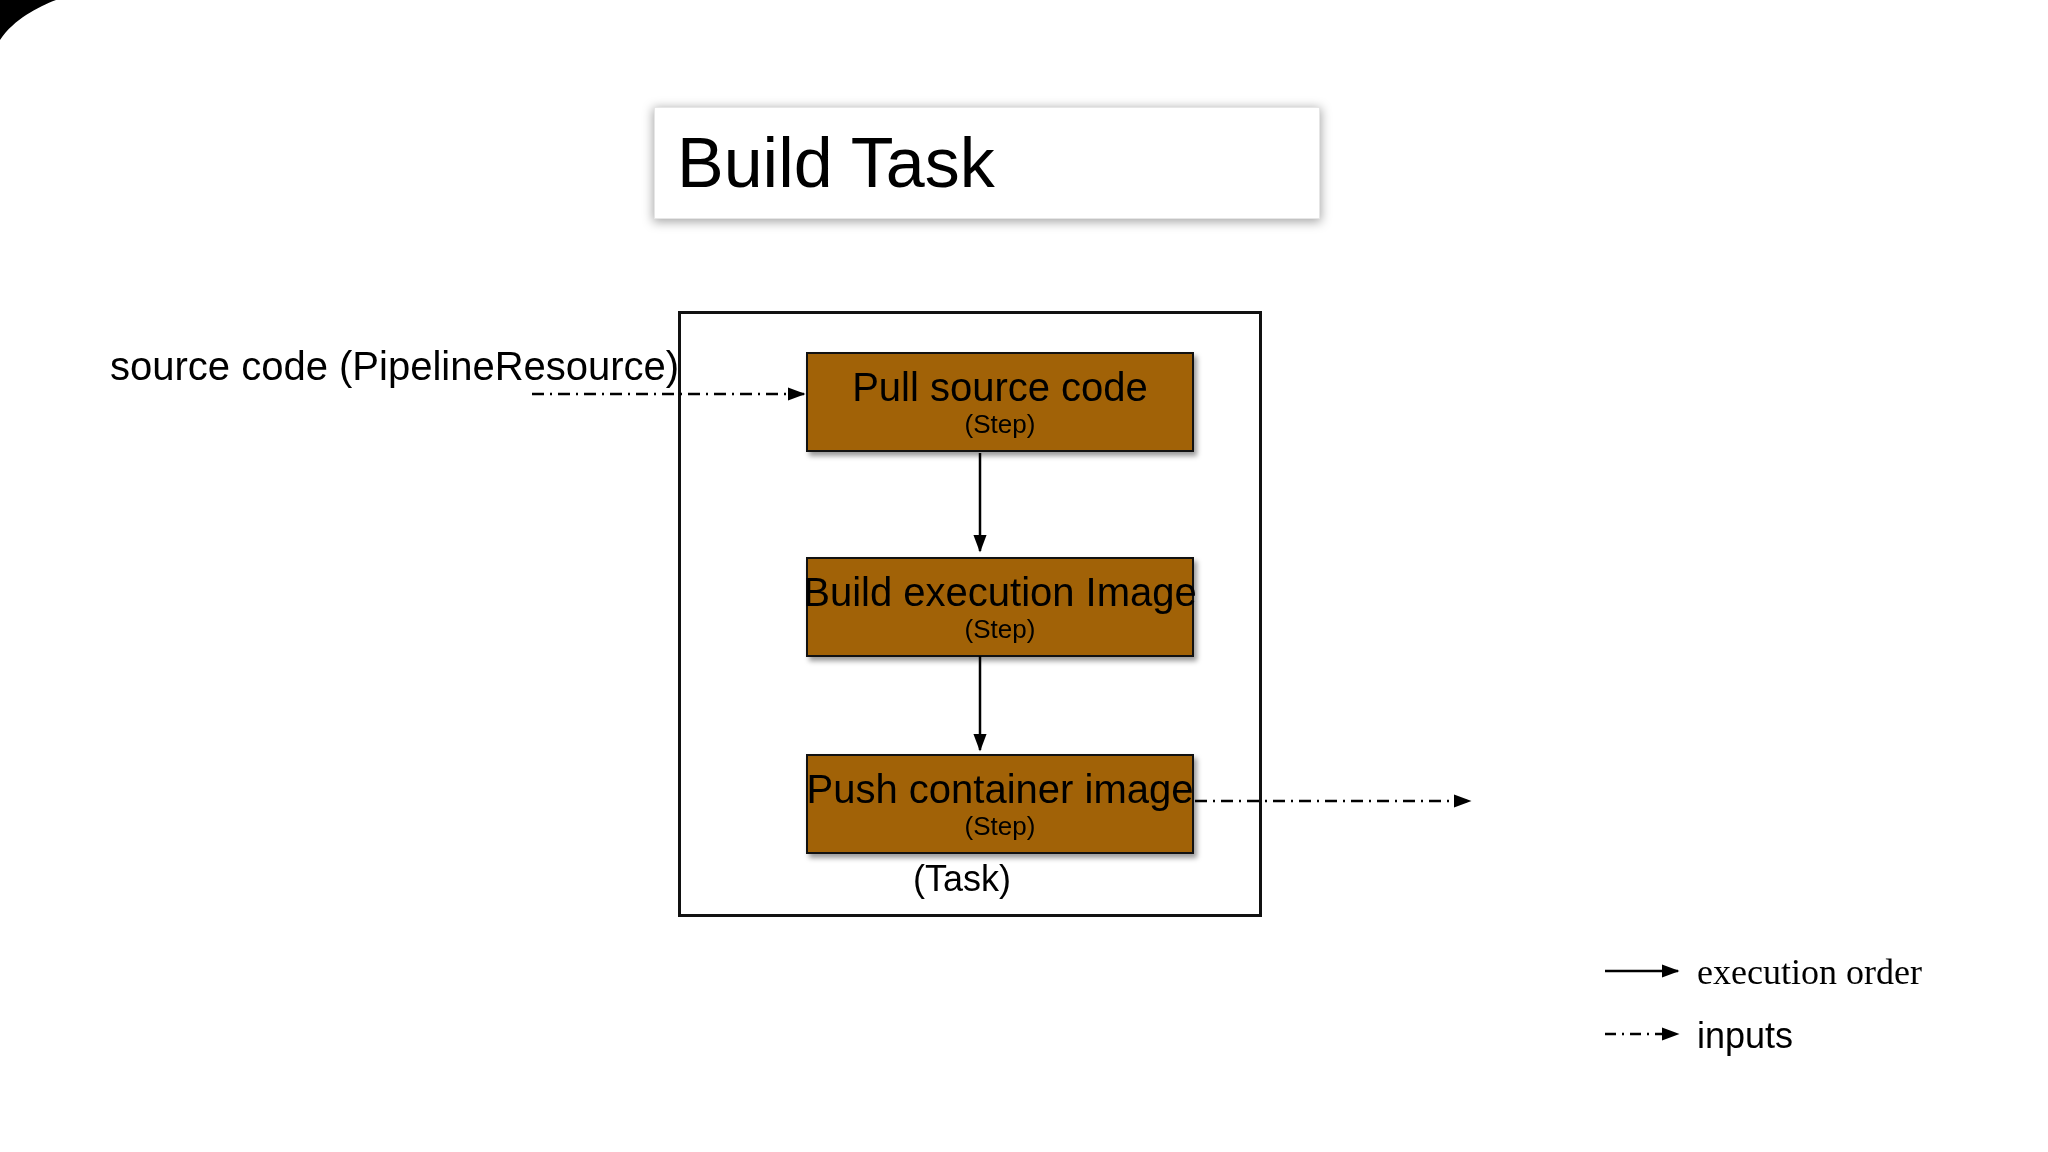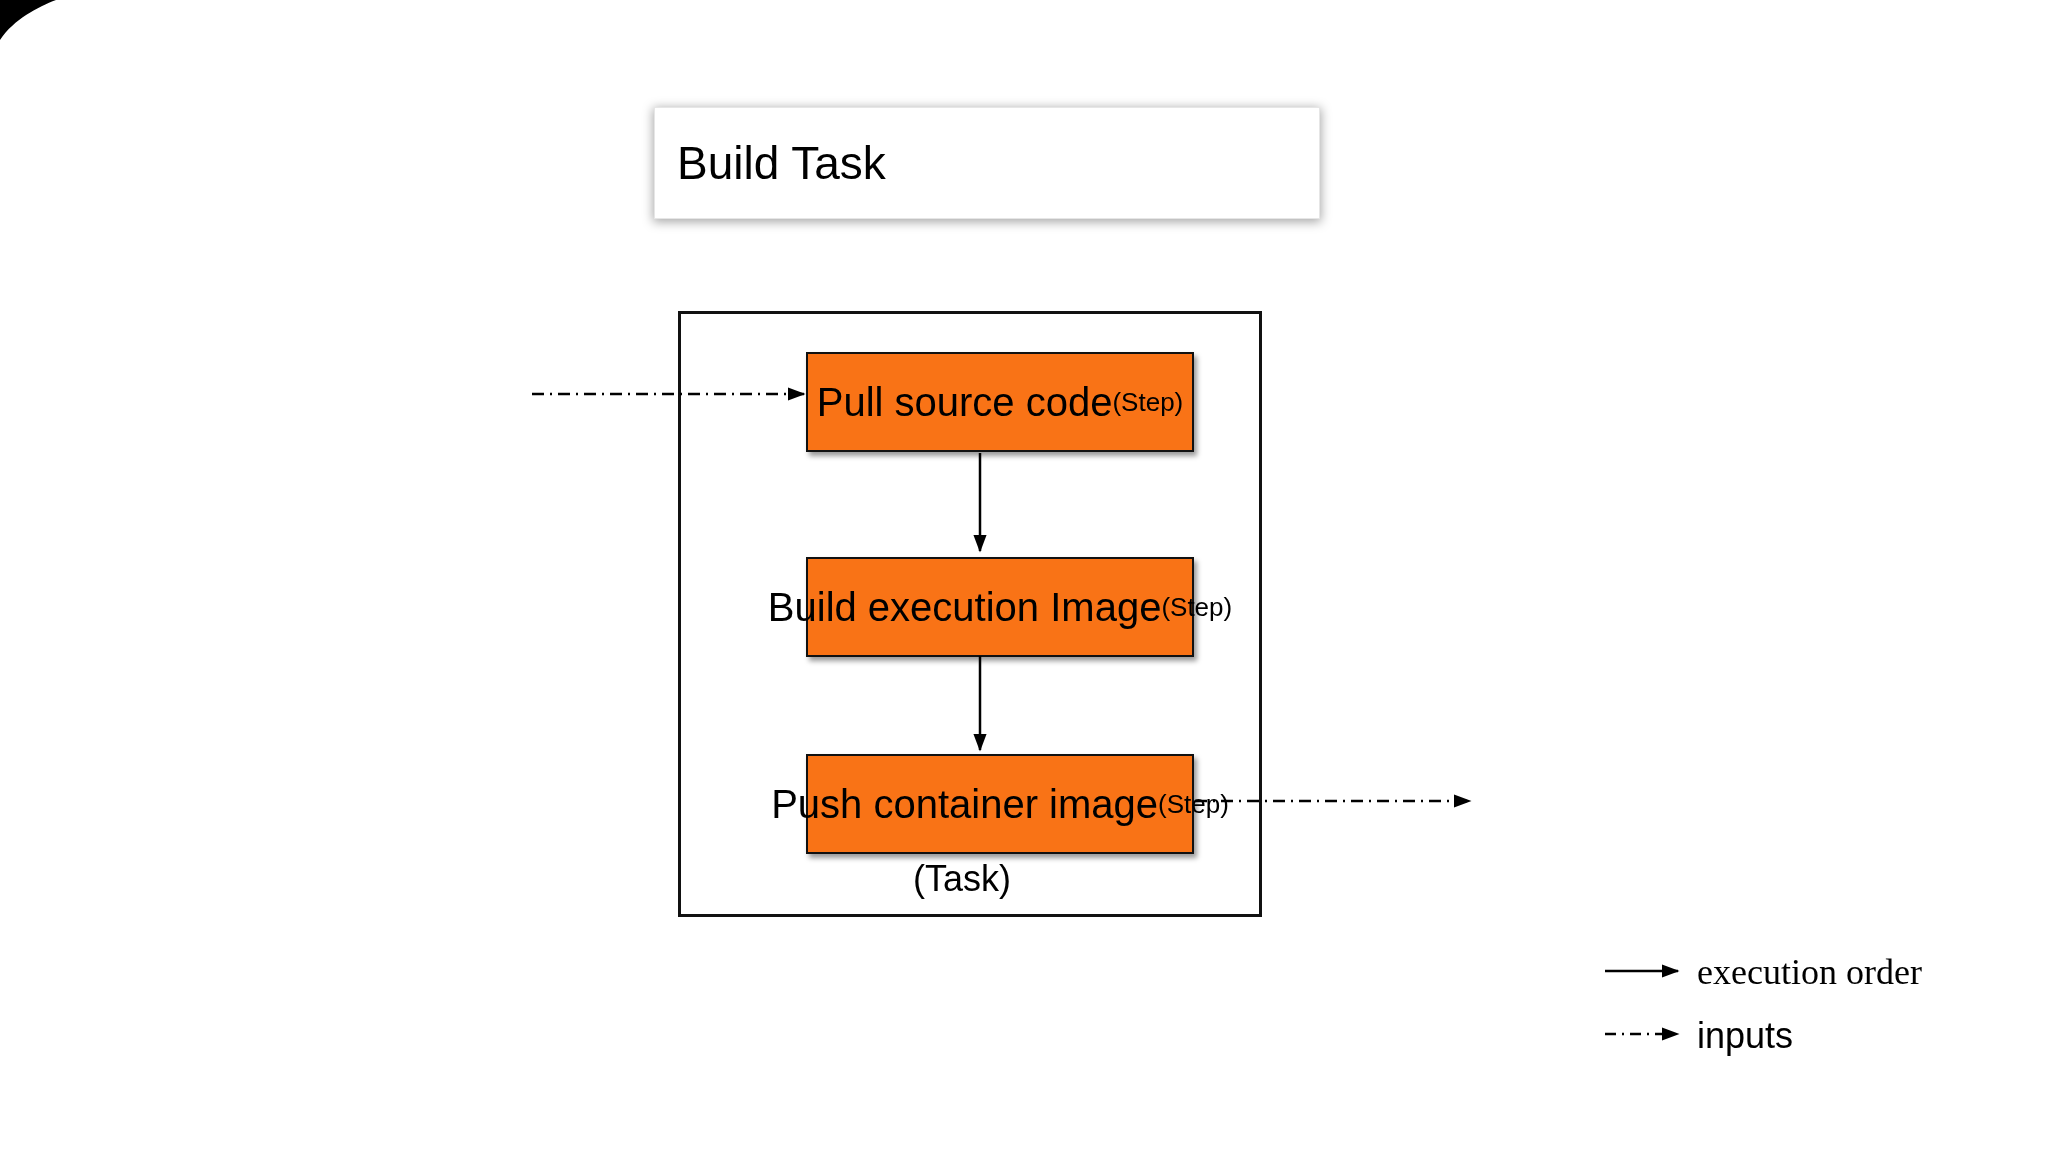--- a/index.html
+++ b/index.html
@@ -28,21 +28,21 @@
     width: 666px; height: 112px;
     background: #ffffff;
     border: 1px solid #e6e6e6;
     box-shadow: 0 2px 10px 1px rgba(0,0,0,0.35);
     display: flex;
     align-items: center;
     box-sizing: border-box;
     padding-left: 22px;
   }
   .title-box .title-text {
-    font-size: 46px;
+    font-size: 70px;
     line-height: 1;
     letter-spacing: 0px;
     color: #000000;
     white-space: nowrap;
   }
   
   .task-box {
     position: absolute;
     left: 678px; top: 311px;
     width: 584px; height: 606px;
@@ -56,26 +56,26 @@
     width: 568px;
     text-align: center;
     font-size: 36px;
     color: #000000;
   }
   
   .step-box {
     position: absolute;
     left: 806px;
     width: 388px; height: 100px;
-    background: #f97316;
+    background: #a16207;
     border: 2px solid #111111;
     box-shadow: 3px 4px 5px rgba(0,0,0,0.40);
     box-sizing: border-box;
     display: flex;
-    flex-direction: row;
+    flex-direction: column;
     align-items: center;
     justify-content: center;
   }
   .step-box .step-name {
     font-size: 40px;
     line-height: 1.12;
     white-space: nowrap;
   }
   .step-box .step-type {
     font-size: 26px;
@@ -115,20 +115,21 @@
 <div id="canvas">
 
   <svg id="corner-shape" width="62" height="44" viewBox="0 0 62 44" aria-hidden="true">
     <path d="M0,0 L56,0 C38,7 14,19 0,40 Z" fill="#000000"></path>
   </svg>
 
   <div class="title-box">
     <span class="title-text">Build Task</span>
   </div>
 
+  <div class="resource-label" id="source-label">source code (PipelineResource)</div>
 
   <div class="task-box"></div>
 
   <div class="step-box" id="step-1">
     <div class="step-name">Pull source code</div>
     <div class="step-type">(Step)</div>
   </div>
   <div class="step-box" id="step-2">
     <div class="step-name">Build execution Image</div>
     <div class="step-type">(Step)</div>

